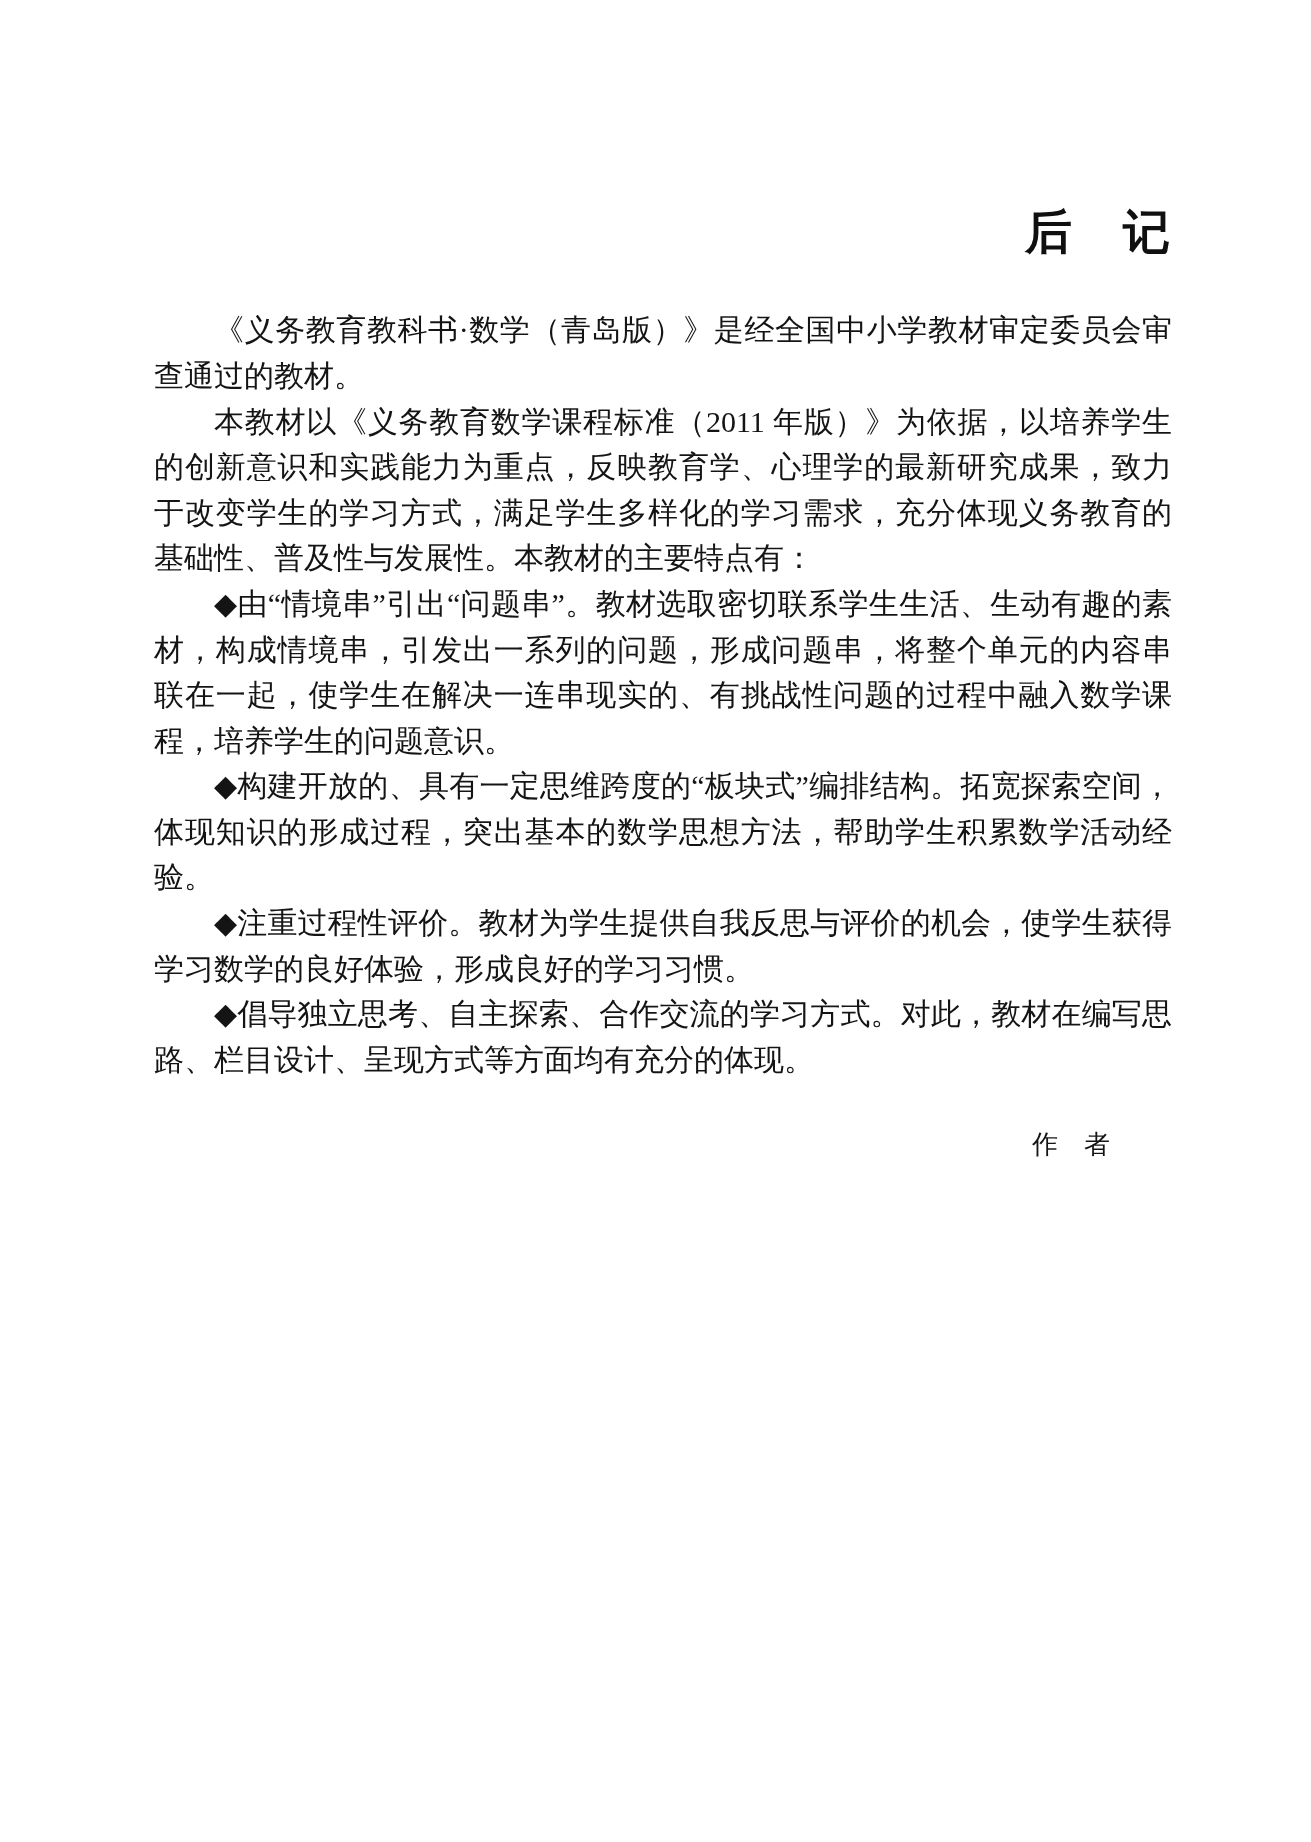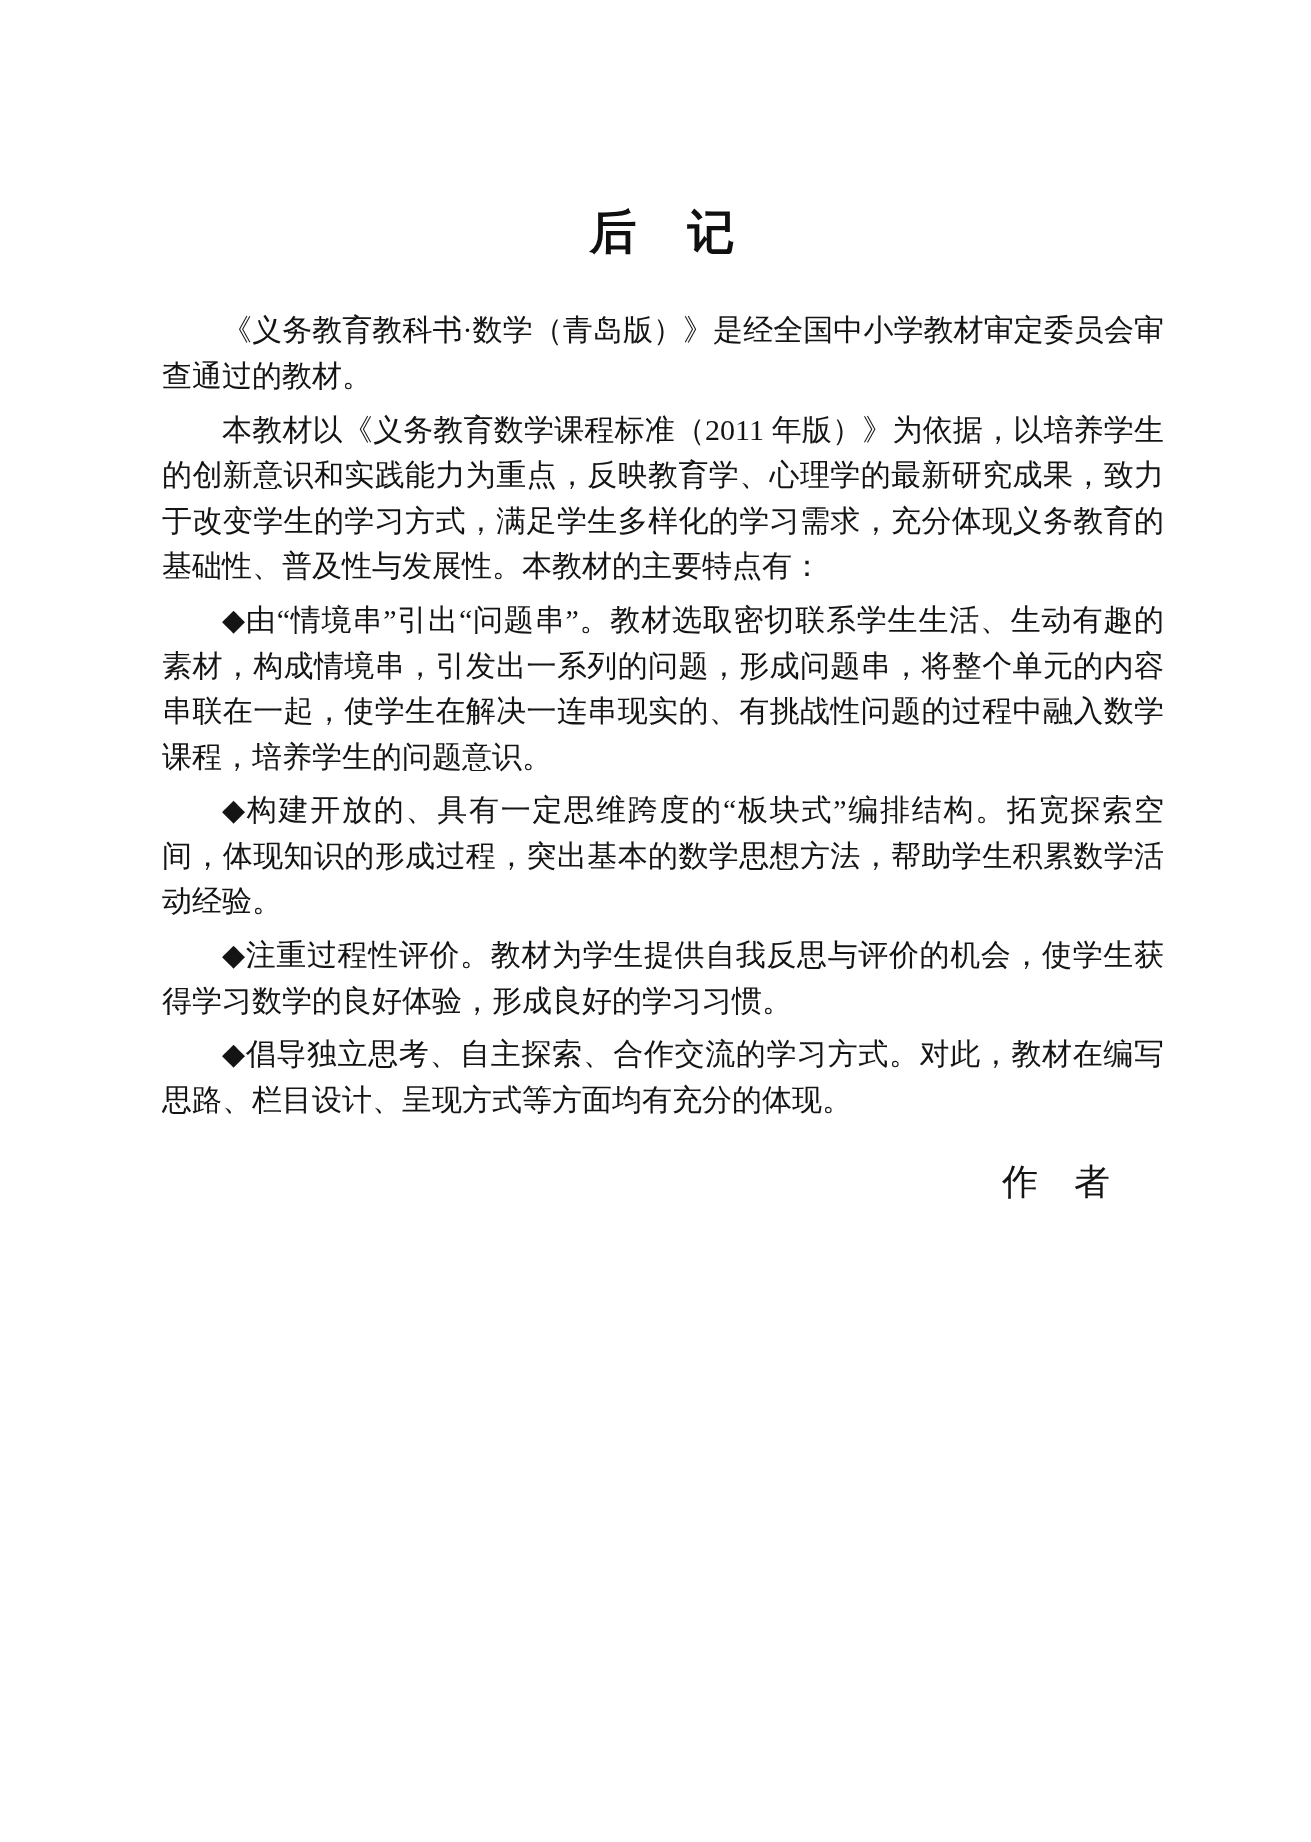--- a/index.html
+++ b/index.html
@@ -19,44 +19,43 @@
     left: 154px;
     top: 0;
     width: 1018px;
   }
   .title {
     margin: 0;
     padding-top: 208px;
     font-size: 47px;
     line-height: 1.05;
     font-weight: 700;
-    text-align: center;
+    text-align: right;
     letter-spacing: 2px;
     color: #101010;
   }
   .body-text {
     margin-top: 50px;
     font-size: 30px;
     line-height: 45.6px;
     text-align: justify;
     text-justify: inter-ideograph;
   }
   .body-text p {
-    margin: 8px;
+    margin: 0;
     padding: 0;
     text-indent: 2em;
   }
   .signature {
     margin-top: 40px;
-    font-size: 36px;
+    font-size: 26px;
     line-height: 45.6px;
     text-align: right;
     padding-right: 62px;
     color: #141414;
-    font-family: Liberation Mono, monospace;
   }
 </style>
 </head>
 <body>
 
 <div class="sheet">
   <h1 class="title">后　记</h1>
   <div class="body-text">
     <p>《义务教育教科书·数学（青岛版）》是经全国中小学教材审定委员会审查通过的教材。</p>
     <p>本教材以《义务教育数学课程标准（2011 年版）》为依据，以培养学生的创新意识和实践能力为重点，反映教育学、心理学的最新研究成果，致力于改变学生的学习方式，满足学生多样化的学习需求，充分体现义务教育的基础性、普及性与发展性。本教材的主要特点有：</p>

